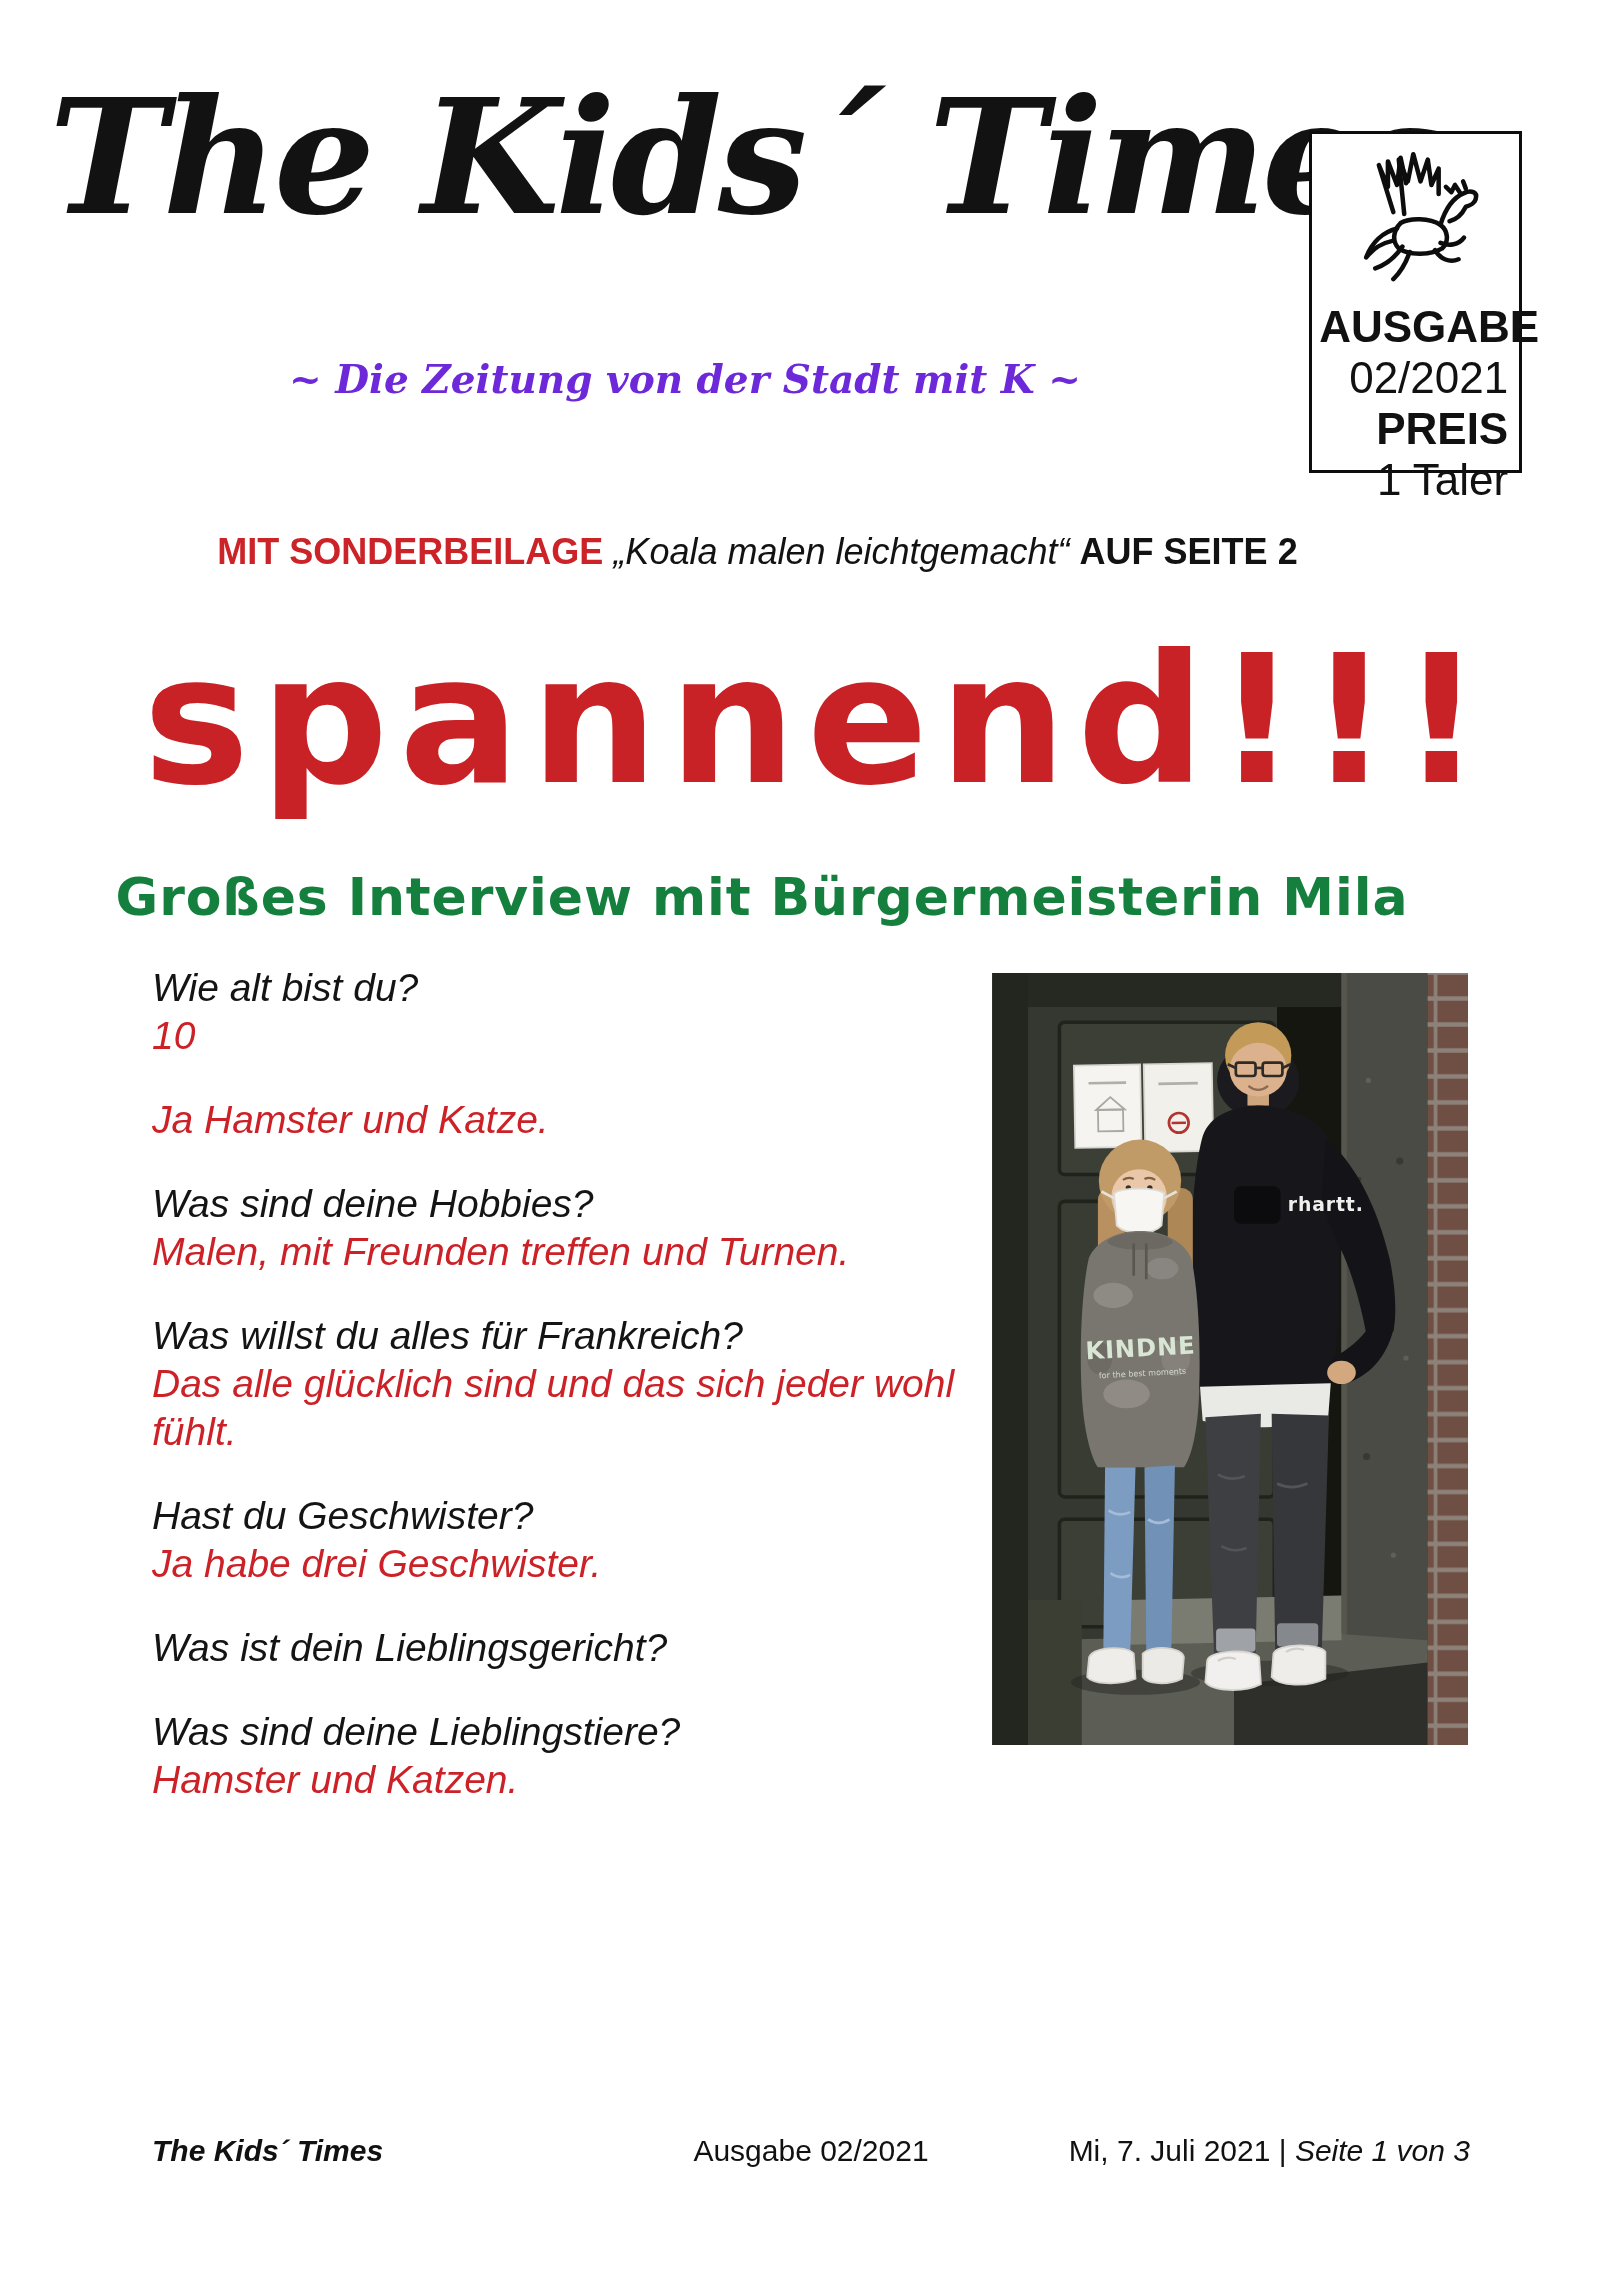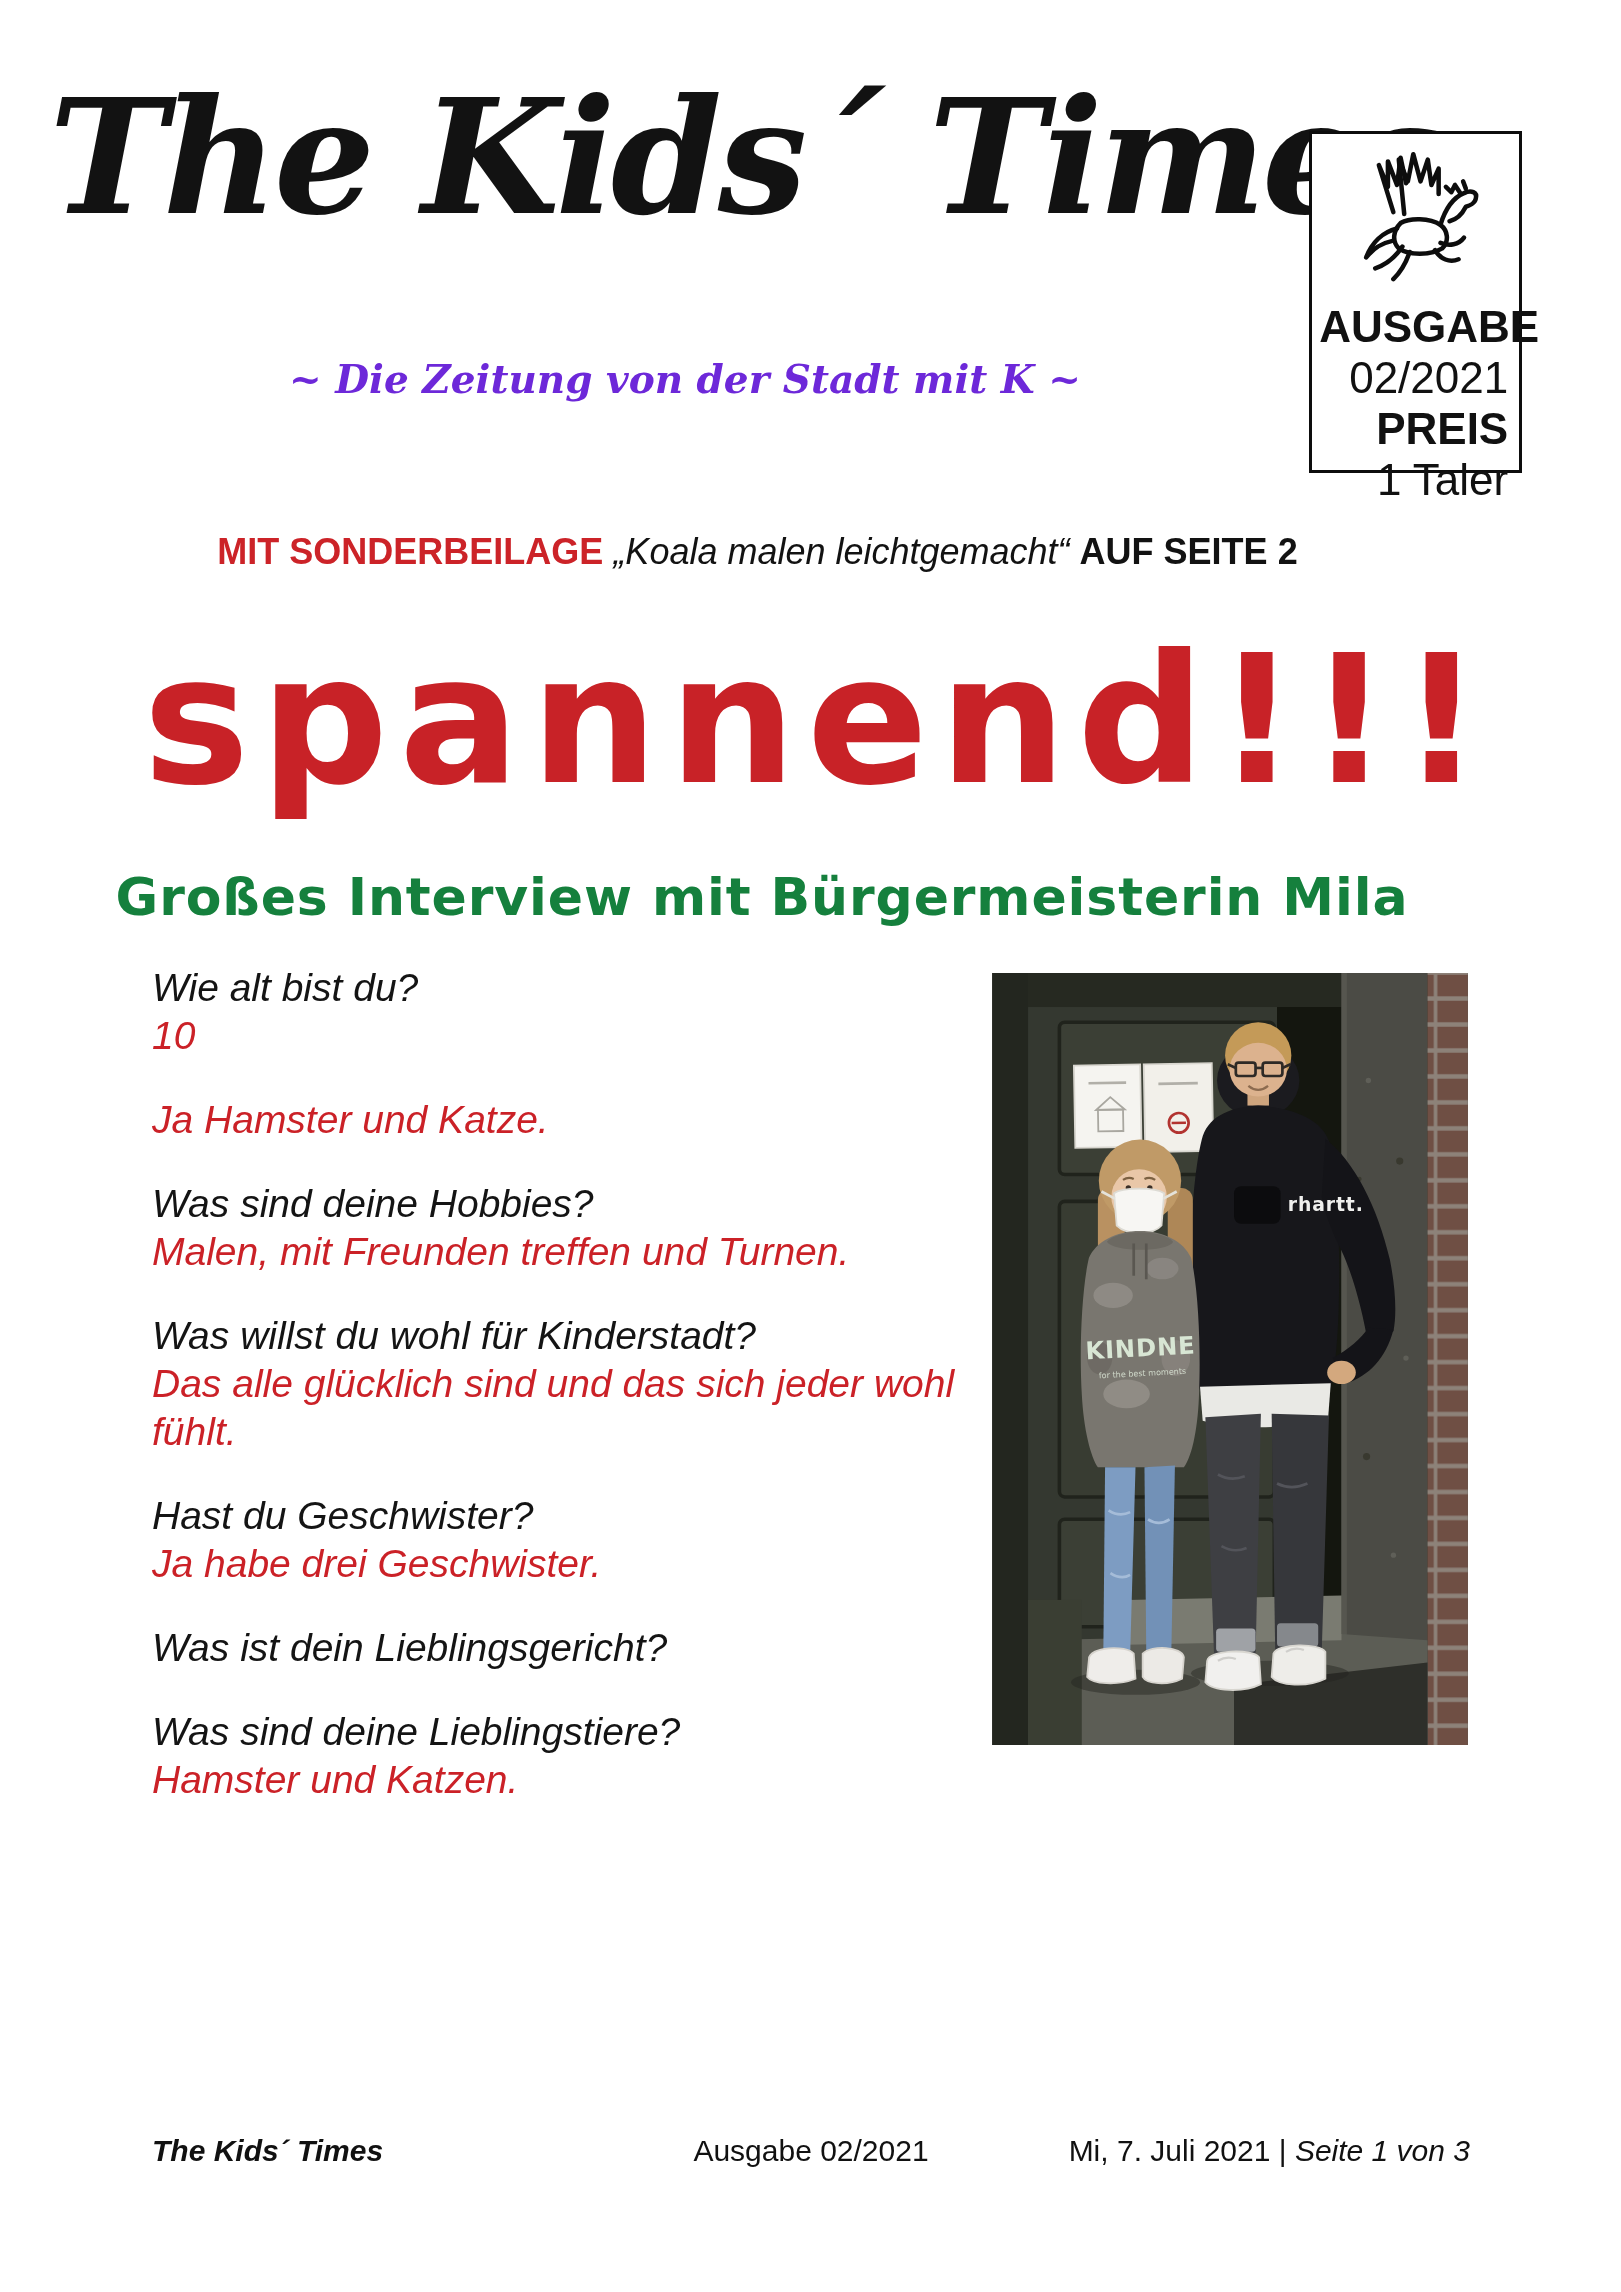--- a/index.html
+++ b/index.html
@@ -137,21 +137,21 @@
         <p class="answer">10</p>
       </div>
       <div class="qa-block">
         <p class="answer">Ja Hamster und Katze.</p>
       </div>
       <div class="qa-block">
         <p class="question">Was sind deine Hobbies?</p>
         <p class="answer">Malen, mit Freunden treffen und Turnen.</p>
       </div>
       <div class="qa-block">
-        <p class="question">Was willst du wohl für Kinderstadt?</p>
+        <p class="question">Was willst du alles für Frankreich?</p>
         <p class="answer">Das alle glücklich sind und das sich jeder wohl
 fühlt.</p>
       </div>
       <div class="qa-block">
         <p class="question">Hast du Geschwister?</p>
         <p class="answer">Ja habe drei Geschwister.</p>
       </div>
       <div class="qa-block">
         <p class="question">Was ist dein Lieblingsgericht?</p>
       </div>

